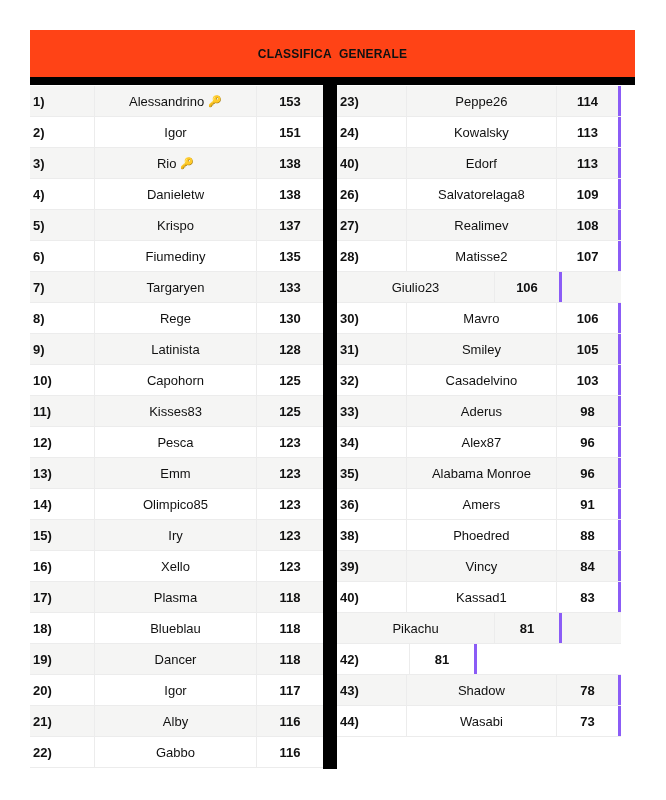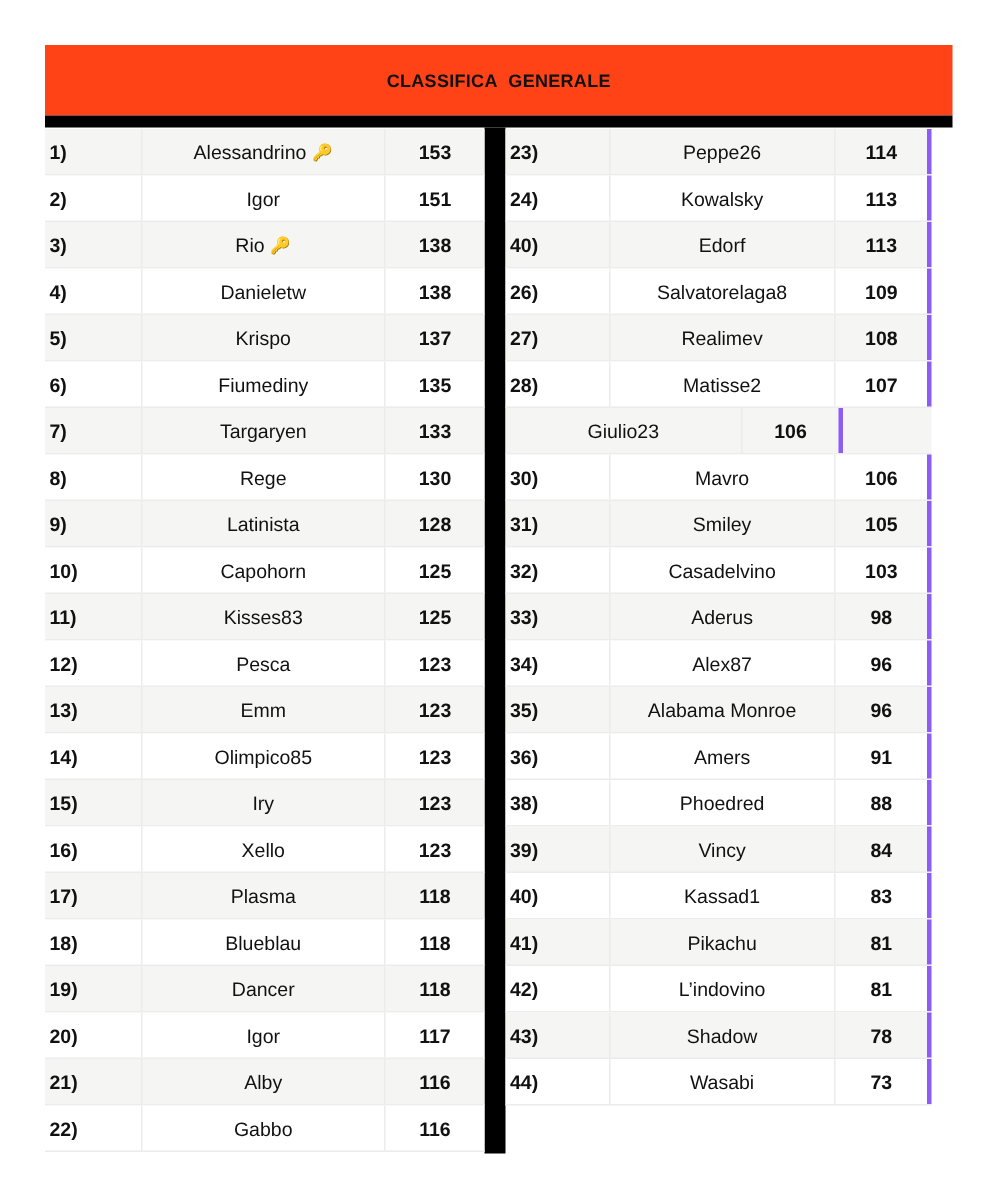--- a/index.html
+++ b/index.html
@@ -309,31 +309,27 @@
       <div class="cell pts">84</div>
     </div>
     <div class="row even">
       <div class="cell rank">40)</div>
       <div class="cell name">
         <span>Kassad1</span>
       </div>
       <div class="cell pts">83</div>
     </div>
     <div class="row odd">
-      <div class="cell rank">41)</div>
       <div class="cell name">
         <span>Pikachu</span>
       </div>
       <div class="cell pts">81</div>
     </div>
     <div class="row even">
       <div class="cell rank">42)</div>
-      <div class="cell name">
-        <span>L’indovino</span>
-      </div>
       <div class="cell pts">81</div>
     </div>
     <div class="row odd">
       <div class="cell rank">43)</div>
       <div class="cell name">
         <span>Shadow</span>
       </div>
       <div class="cell pts">78</div>
     </div>
     <div class="row even">

